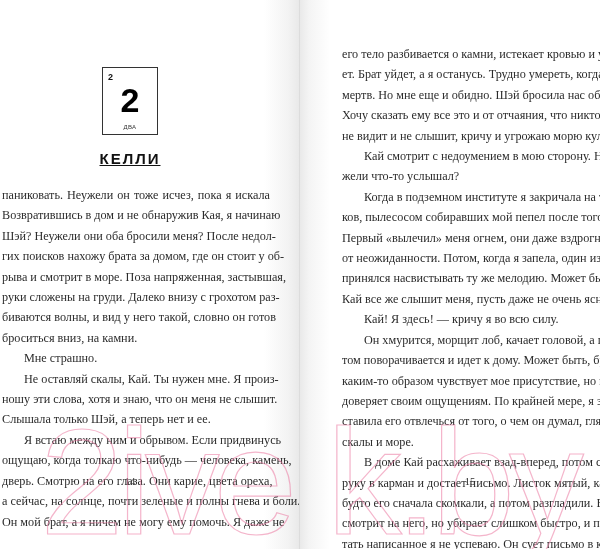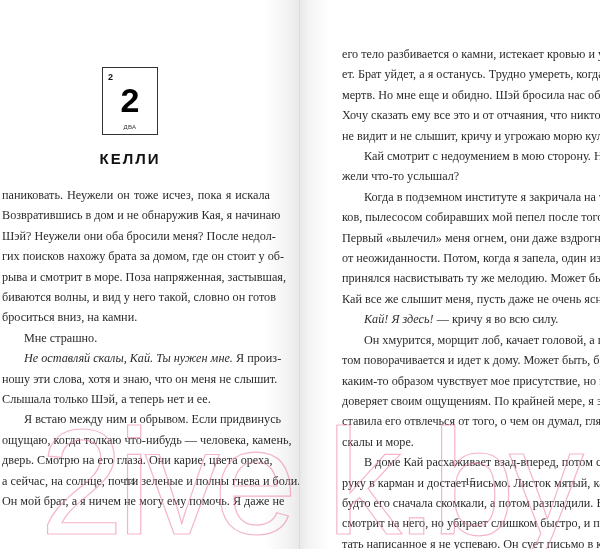--- a/index.html
+++ b/index.html
@@ -23,33 +23,33 @@
       border: 1.5px solid #333; box-sizing: border-box; background: #fff;
       font-family: "Liberation Sans", "DejaVu Sans", sans-serif;
     }
     .chapter-box .small-num { position: absolute; left: 5px; top: 4px; font-size: 9px; font-weight: bold; color: #111; }
     .chapter-box .big-num { position: absolute; left: 0; right: 0; top: 14px; text-align: center; font-size: 34px; font-weight: bold; color: #000; line-height: 36px; }
     .chapter-box .word { position: absolute; left: 0; right: 0; bottom: 4px; text-align: center; font-size: 6px; color: #333; letter-spacing: 0.3px; }
 
     .chapter-title {
       position: absolute; left: 0; width: 260px; top: 150px; text-align: center;
       font-family: "Liberation Sans", "DejaVu Sans", sans-serif;
-      font-weight: bold; font-size: 15px; letter-spacing: 2px; color: #111;
+      font-weight: bold; font-size: 15px; letter-spacing: 2px; color: #111; text-decoration: underline;
     }
 
     .text-block {
       position: absolute; font-size: 12.2px; line-height: 20.4px; color: #2b2b2b;
       text-align: justify; hyphens: manual;
     }
     .left-text { left: 2px; top: 185px; width: 268px; }
     .right-text { left: 342px; top: 44px; width: 258px; }
     .line { display: block; white-space: nowrap; text-align-last: justify; text-align: justify; }
     .line.last { text-align-last: left; }
     .indent { padding-left: 22px; }
-    .ital { font-style: italic; }
+    .ital { }
 
     .page-num {
       position: absolute; top: 476px; font-size: 10.5px; color: #333; text-align: center; width: 40px;
     }
     .pn-left { left: 110px; }
     .pn-right { left: 450px; }
 
     .watermark {
       position: absolute; left: 40px; top: 415px; width: 560px; height: 134px; pointer-events: none;
       font-family: "Liberation Sans", "DejaVu Sans", sans-serif; font-weight: normal;
@@ -68,20 +68,21 @@
       <span class="big-num">2</span>
       <span class="word">ДВА</span>
     </div>
     <div class="chapter-title">КЕЛЛИ</div>
     <div class="text-block left-text" id="left-text">
         <span class="line"><span>паниковать. Неужели он тоже исчез, пока я искала</span></span>
         <span class="line"><span>Возвратившись в дом и не обнаружив Кая, я начинаю</span></span>
         <span class="line"><span>Шэй? Неужели они оба бросили меня? После недол-</span></span>
         <span class="line"><span>гих поисков нахожу брата за домом, где он стоит у об-</span></span>
         <span class="line"><span>рыва и смотрит в море. Поза напряженная, застывшая,</span></span>
+        <span class="line"><span>руки сложены на груди. Далеко внизу с грохотом раз-</span></span>
         <span class="line"><span>биваются волны, и вид у него такой, словно он готов</span></span>
         <span class="line last"><span>броситься вниз, на камни.</span></span>
         <span class="line indent last"><span>Мне страшно.</span></span>
         <span class="line indent"><span class="ital">Не оставляй скалы, Кай. Ты нужен мне.</span><span> Я произ-</span></span>
         <span class="line"><span>ношу эти слова, хотя и знаю, что он меня не слышит.</span></span>
         <span class="line last"><span>Слышала только Шэй, а теперь нет и ее.</span></span>
         <span class="line indent"><span>Я встаю между ним и обрывом. Если придвинусь</span></span>
         <span class="line"><span>ощущаю, когда толкаю что-нибудь — человека, камень,</span></span>
         <span class="line"><span>дверь. Смотрю на его глаза. Они карие, цвета ореха,</span></span>
         <span class="line"><span>а сейчас, на солнце, почти зеленые и полны гнева и боли.</span></span>

